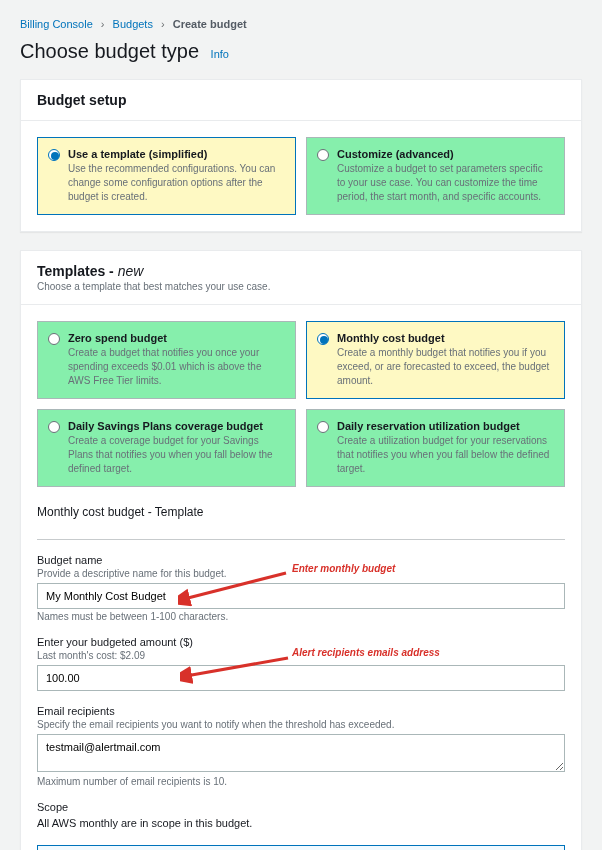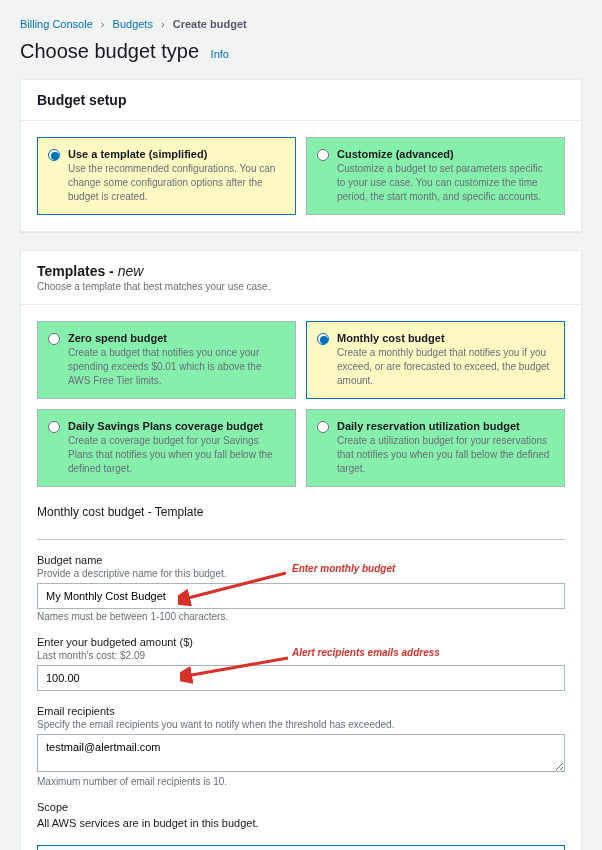--- a/index.html
+++ b/index.html
@@ -224,21 +224,21 @@
 
       <div class="field">
         <label>Email recipients</label>
         <div class="hint">Specify the email recipients you want to notify when the threshold has exceeded.</div>
         <textarea style="">testmail@alertmail.com</textarea>
         <div class="hint">Maximum number of email recipients is 10.</div>
       </div>
 
       <div class="field">
         <label>Scope</label>
-        <div class="scope-text">All AWS services are in budget in this budget.</div>
+        <div class="scope-text">All AWS monthly are in scope in this budget.</div>
       </div>
 
       <div class="alert-box">
         
         
       </div>
 
     </div>
   </div>
 

